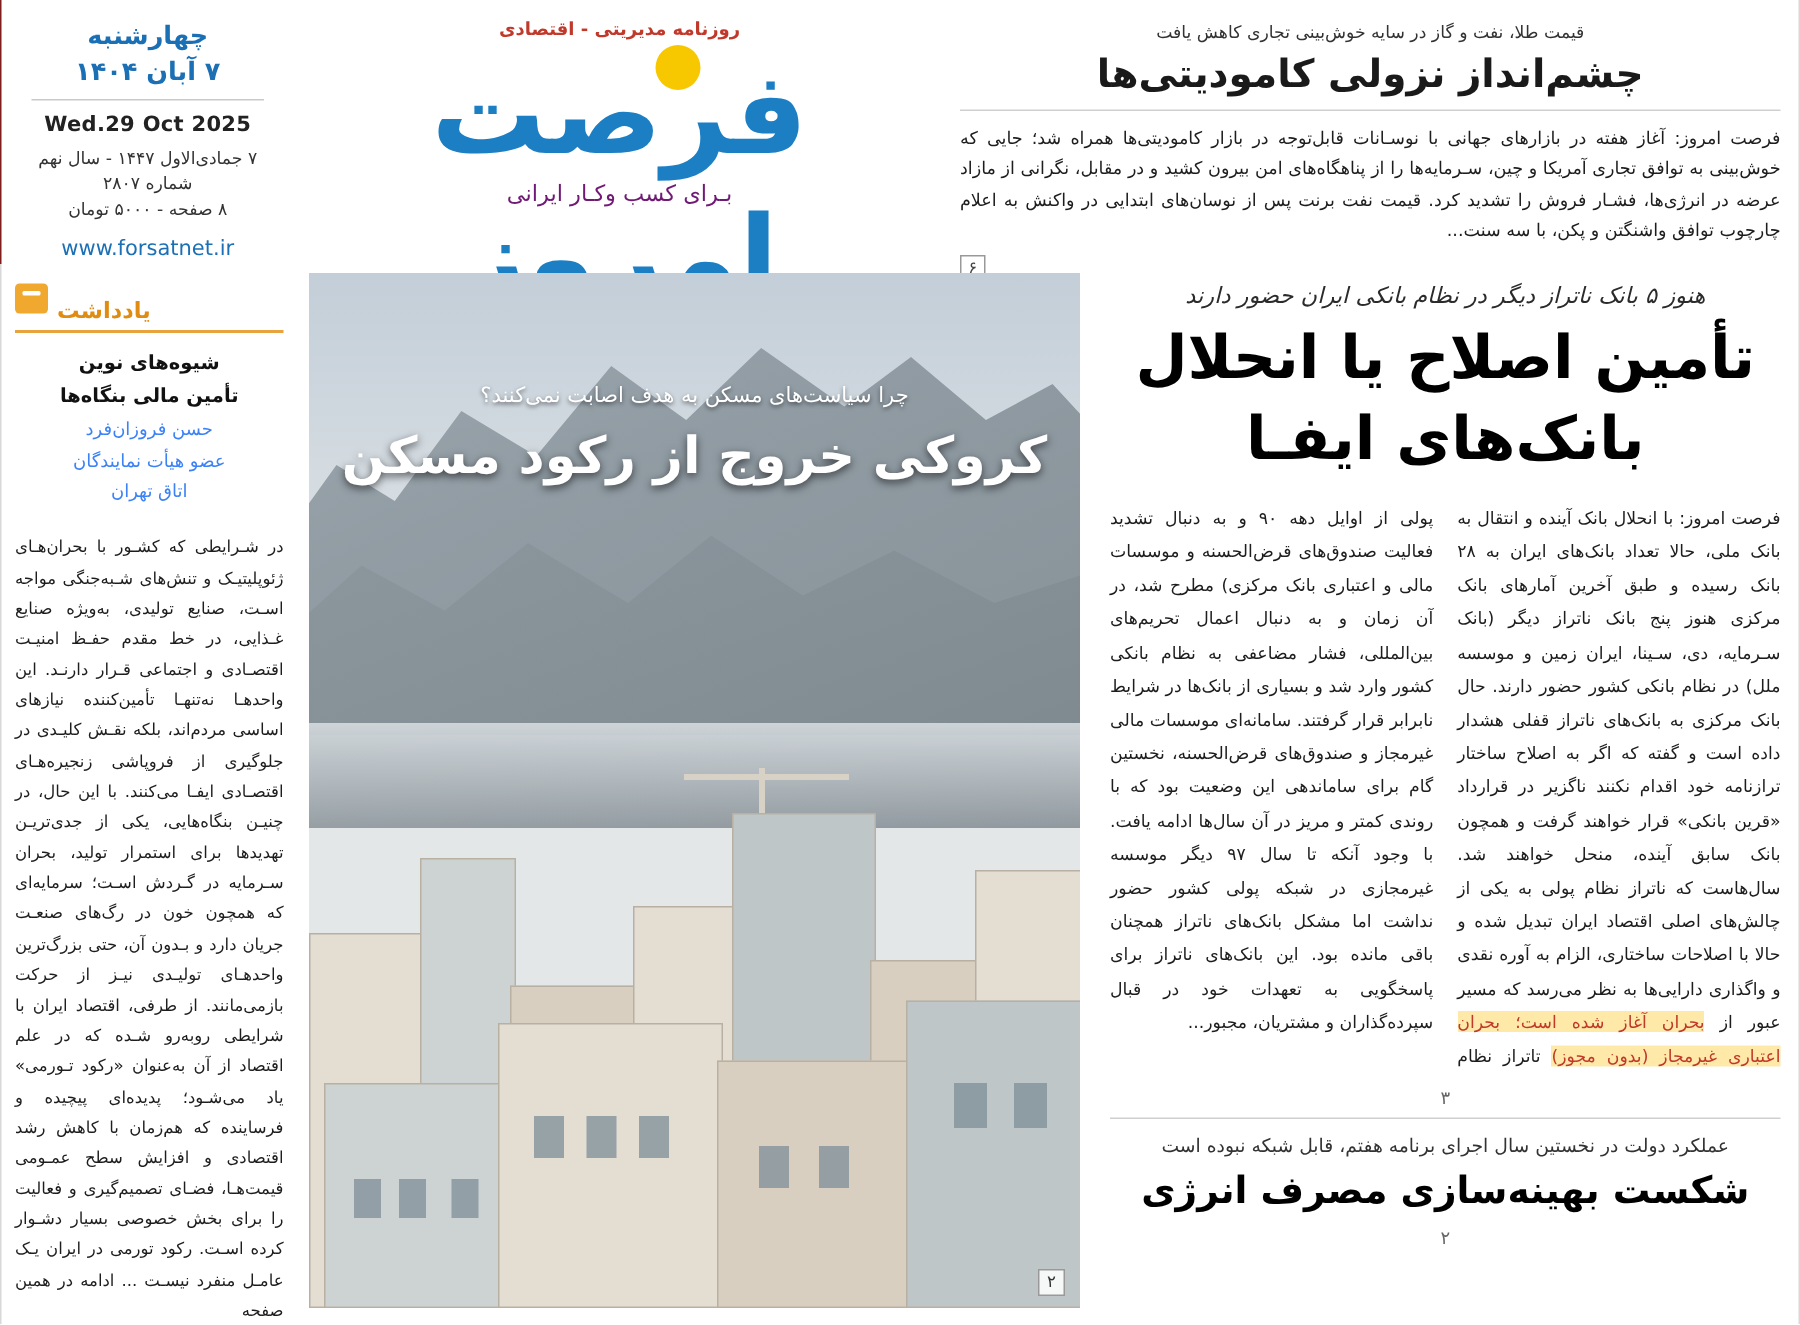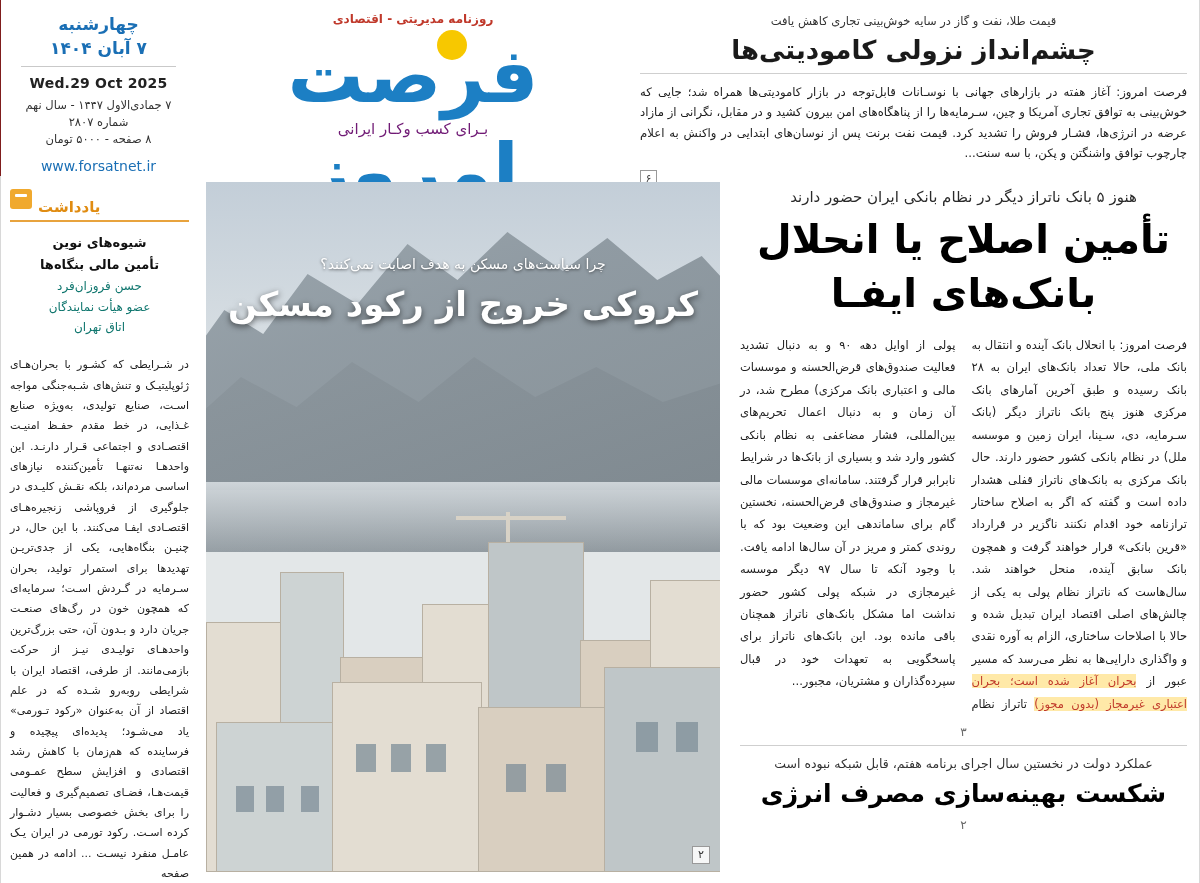--- a/index.html
+++ b/index.html
@@ -99,21 +99,21 @@
   }
   .side-head .ic:after{
     content:""; position:absolute; left:5px; top:5px; width:12px; height:3px;
     background:#fff; border-radius:1px;
   }
   .side-head .t { font-size: 15px; color: #e08c12; font-weight: bold; margin-top: 16px; }
   .side-title {
     text-align: center; font-size: 13px; font-weight: bold; color: #111;
     line-height: 1.7; margin-top: 10px;
   }
-  .side-sub { text-align: center; font-size: 12px; color: #0f766e; line-height: 1.7; }
+  .side-sub { text-align: center; font-size: 12px; color: #3b82f6; line-height: 1.7; }
   .side-body {
     font-size: 11px; line-height: 1.85; color: #1d1d1d; text-align: justify;
     margin-top: 18px;
   }
 
   
   .center {
     width: 530px; padding: 6px 8px 6px 8px;
   }
   .photo {
@@ -166,21 +166,21 @@
     background: rgba(255,255,255,.85); border: 1px solid #999;
     width: 18px; height: 18px; line-height: 16px; text-align: center;
     font-size: 11px; color: #333;
   }
 
   
   .main {
     flex: 1; border-right: 1px solid #d8d8d8; padding: 6px 12px 4px 12px;
   }
   .lead-over {
-    font-size: 15px; color: #2b2b2b; text-align: center; margin: 6px 0 6px;
+    font-size: 15px; color: #2b2b2b; text-align: center; margin: 6px 0 6px; font-style: italic;
   }
   .lead-title {
     font-size: 40px; line-height: 1.35; font-weight: bold; color: #000;
     text-align: center; margin: 4px 0 14px;
   }
   .lead-body {
     font-size: 11.5px; line-height: 1.95; color: #1d1d1d; text-align: justify;
     columns: 2; column-gap: 16px; column-rule: 1px solid transparent;
   }
   .hl { background: #ffe9a8; }

